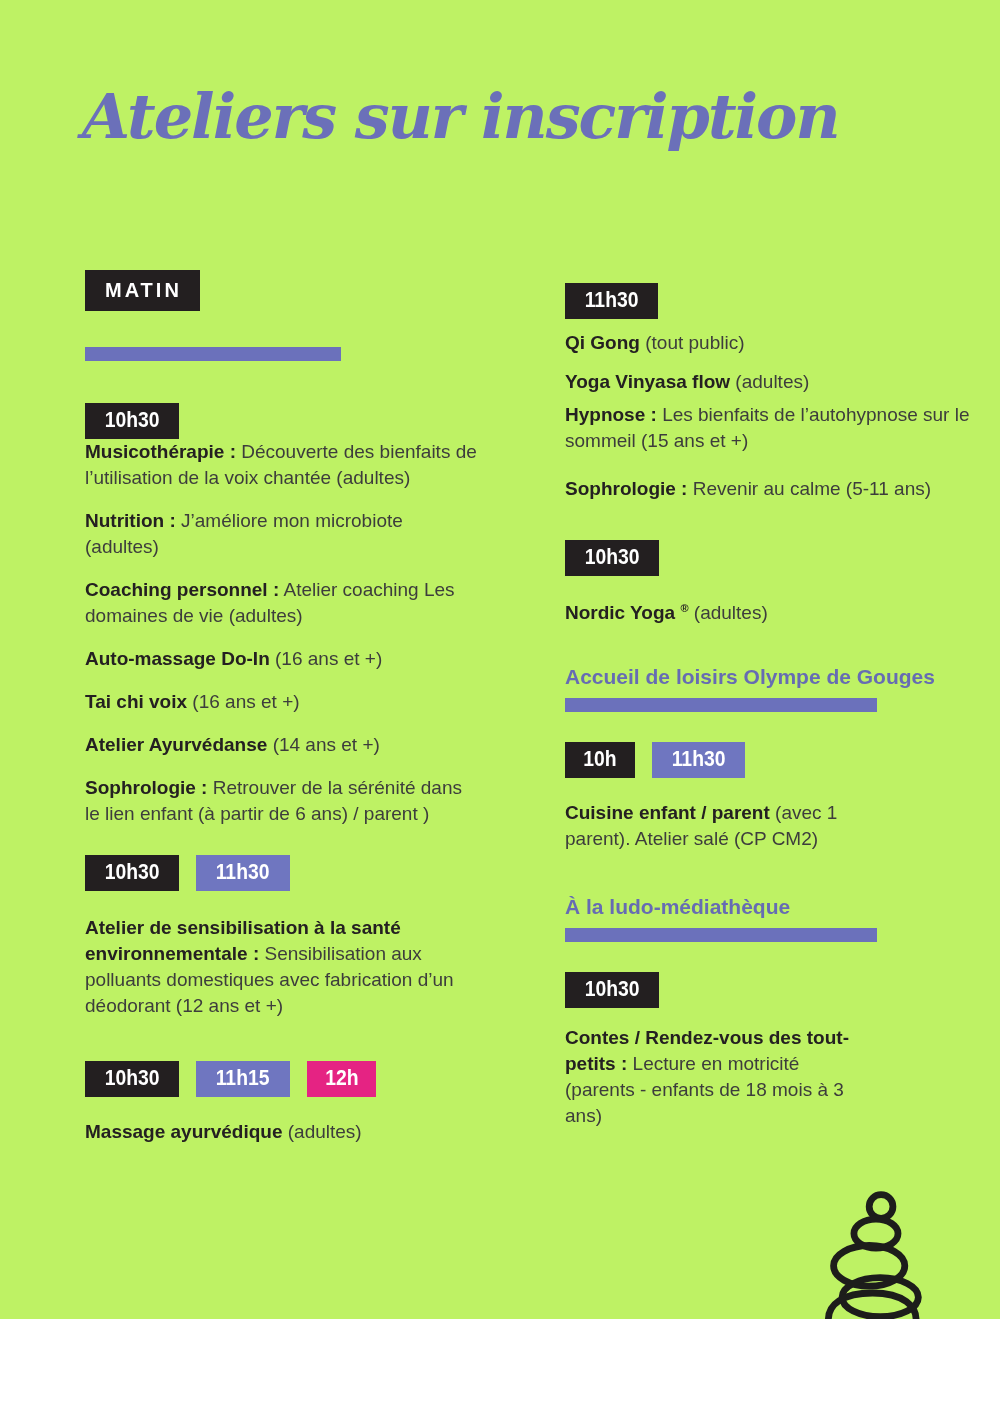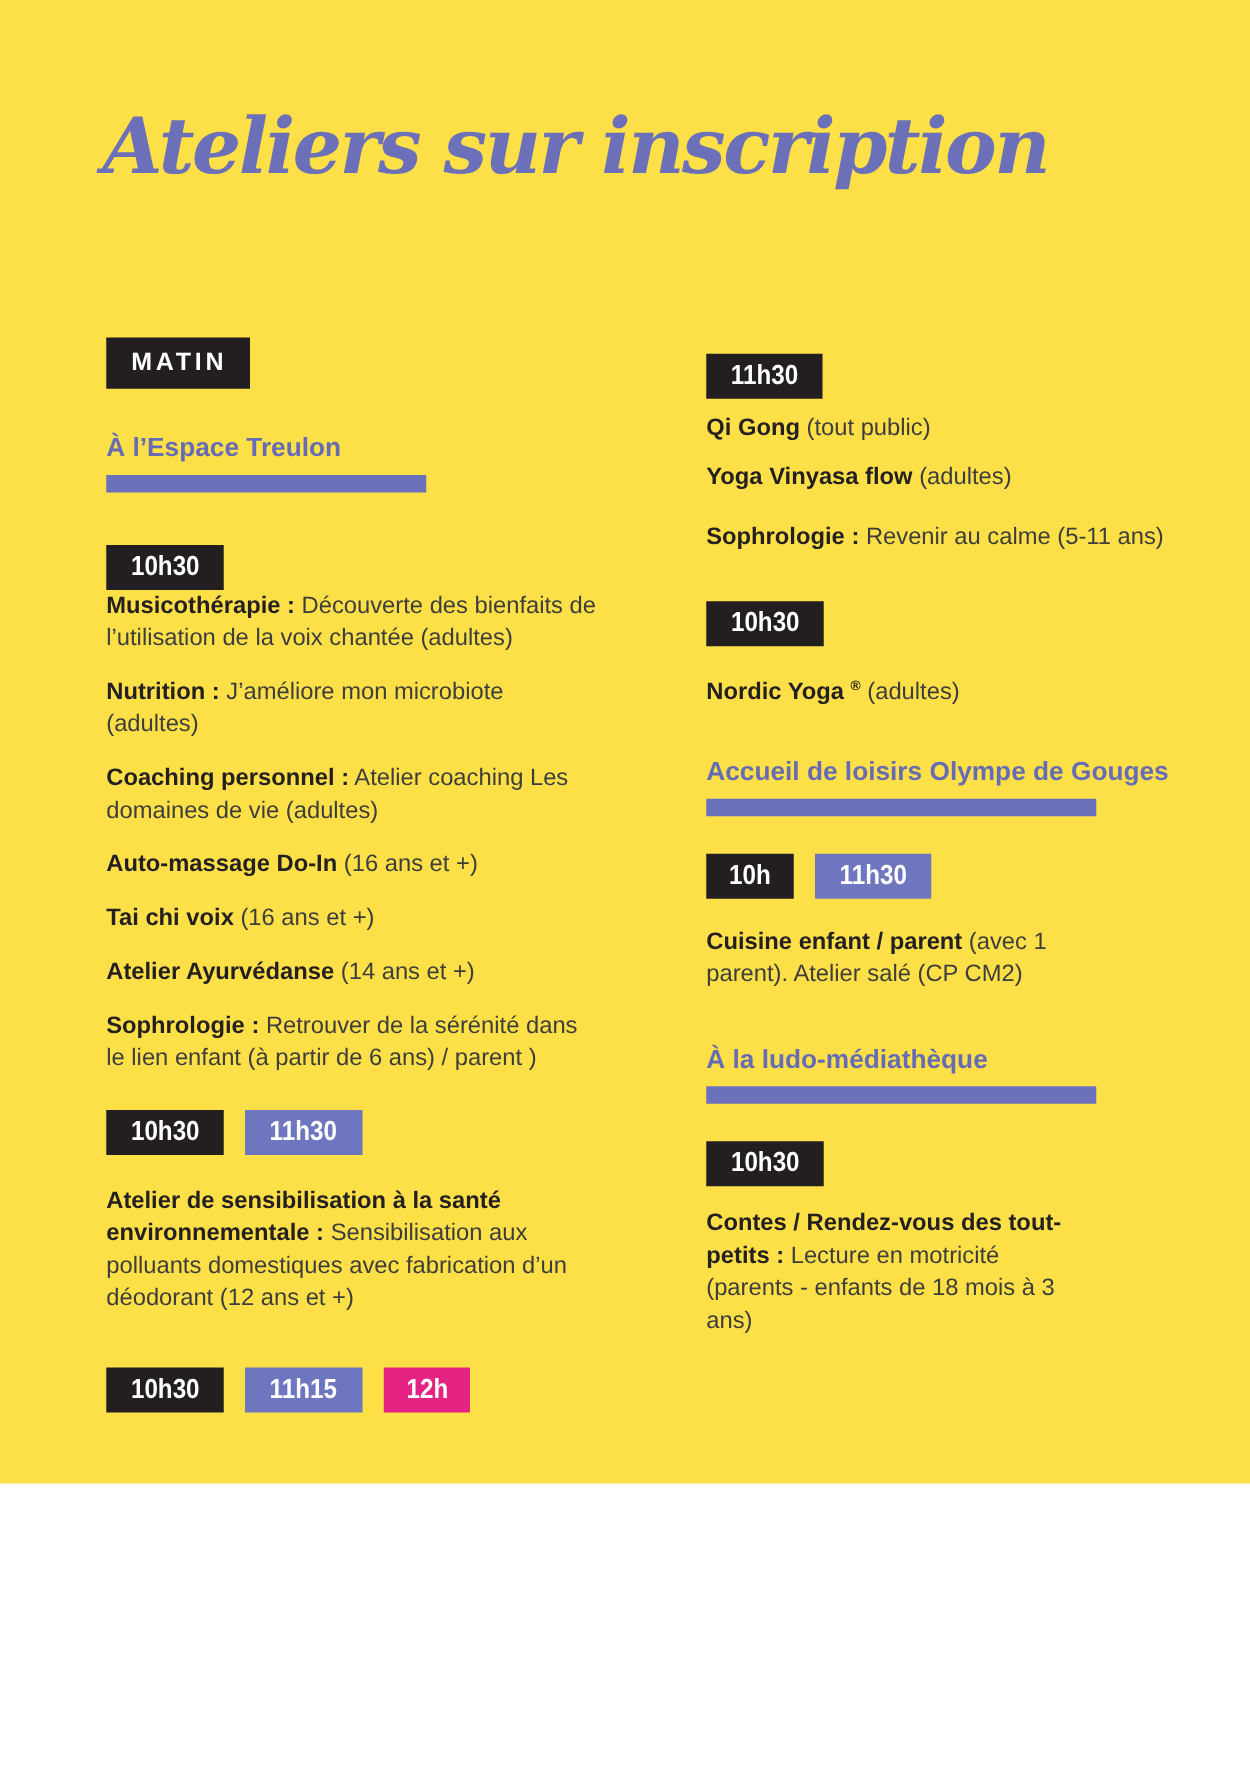--- a/index.html
+++ b/index.html
@@ -1,17 +1,17 @@
 <!DOCTYPE html>
 <html><head>
 <meta charset="utf-8">
 <style>
   html,body{margin:0;padding:0;background:#ffffff;}
   .page{
-    position:relative;width:1000px;height:1187px;background:#fde047;
+    position:relative;width:1000px;height:1319px;background:#bef264;
     font-family:"Liberation Sans",sans-serif;overflow:hidden;
   }
   .script-title{
     position:absolute;left:82px;top:80px;margin:0;
     font-family:"DejaVu Serif",serif;font-style:italic;font-weight:bold;
     font-size:62px;letter-spacing:-2px;color:#6b70b9;white-space:nowrap;
   }
   .col{position:absolute;}
   .col-left{left:85px;top:270px;width:392px;}
   .col-right{left:565px;top:283px;width:405px;}
@@ -50,21 +50,20 @@
 
   <h1 class="script-title">Ateliers sur inscription</h1>
 
   <div class="col col-left">
 
     <div>
       <span class="period-badge">MATIN</span>
     </div>
 
     <div style="margin-top:36px">
-      <div class="venue-label">À l’Espace Treulon</div>
       <div class="venue-bar bar-w255"></div>
     </div>
 
     <div class="time-row" style="margin-top:42px">
       <span class="time-badge tb-black"><span class="cond">10h30</span></span>
     </div>
 
     <p class="item" style=""><b>Musicothérapie :</b> <span>Découverte des bienfaits de l’utilisation de la voix chantée (adultes)</span></p>
     <p class="item" style="margin-top:17px"><b>Nutrition :</b> <span>J’améliore mon microbiote (adultes)</span></p>
     <p class="item" style="margin-top:17px"><b>Coaching personnel :</b> <span>Atelier coaching Les domaines de vie (adultes)</span></p>
@@ -79,31 +78,33 @@
     </div>
 
     <p class="item" style="margin-top:24px"><b>Atelier de sensibilisation à la santé environnementale :</b> <span>Sensibilisation aux polluants domestiques avec fabrication d’un déodorant (12 ans et +)</span></p>
 
     <div class="time-row" style="margin-top:42px">
       <span class="time-badge tb-black"><span class="cond">10h30</span></span>
       <span class="time-badge tb-purple"><span class="cond">11h15</span></span>
       <span class="time-badge tb-pink"><span class="cond">12h</span></span>
     </div>
 
+    <p class="item" style="margin-top:22px"><b>Massage ayurvédique</b> <span>(adultes)</span></p>
 
   </div>
 
   <div class="col col-right">
 
     <div class="time-row">
       <span class="time-badge tb-black"><span class="cond">11h30</span></span>
     </div>
 
     <p class="item" style="margin-top:11px"><b>Qi Gong</b> <span>(tout public)</span></p>
     <p class="item" style="margin-top:13px"><b>Yoga Vinyasa flow</b> <span>(adultes)</span></p>
+    <p class="item" style="margin-top:7px"><b>Hypnose :</b> <span>Les bienfaits de l’autohypnose sur le sommeil (15 ans et +)</span></p>
     <p class="item" style="margin-top:22px"><b>Sophrologie :</b> <span>Revenir au calme (5-11 ans)</span></p>
 
 
     <div class="time-row" style="margin-top:38px">
       <span class="time-badge tb-black"><span class="cond">10h30</span></span>
     </div>
 
     <p class="item" style="margin-top:19px"><b>Nordic Yoga</b> <sup>®</sup> <span>(adultes)</span></p>
 
     <div style="margin-top:39px">

